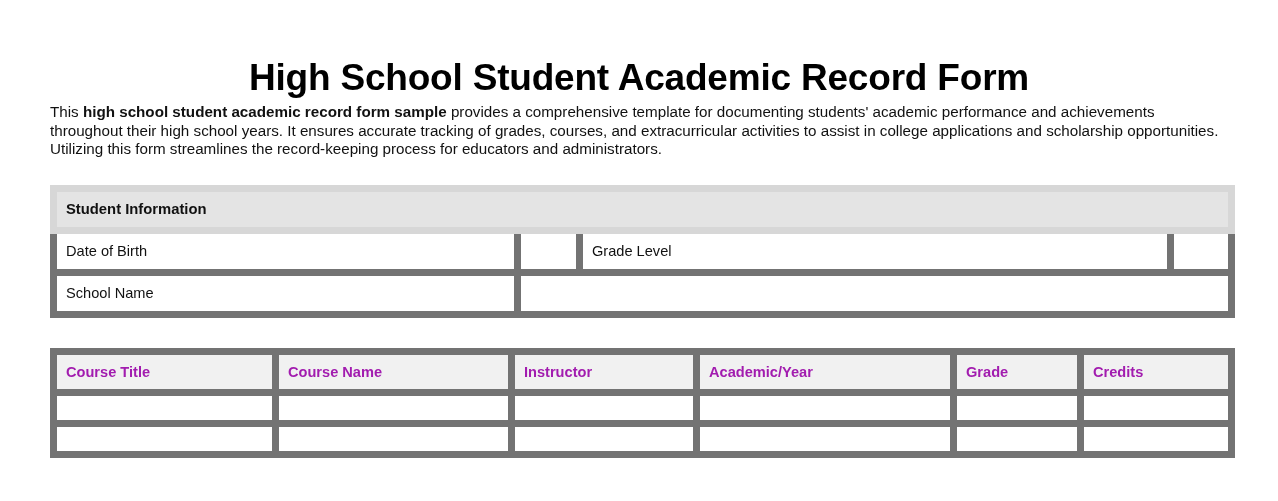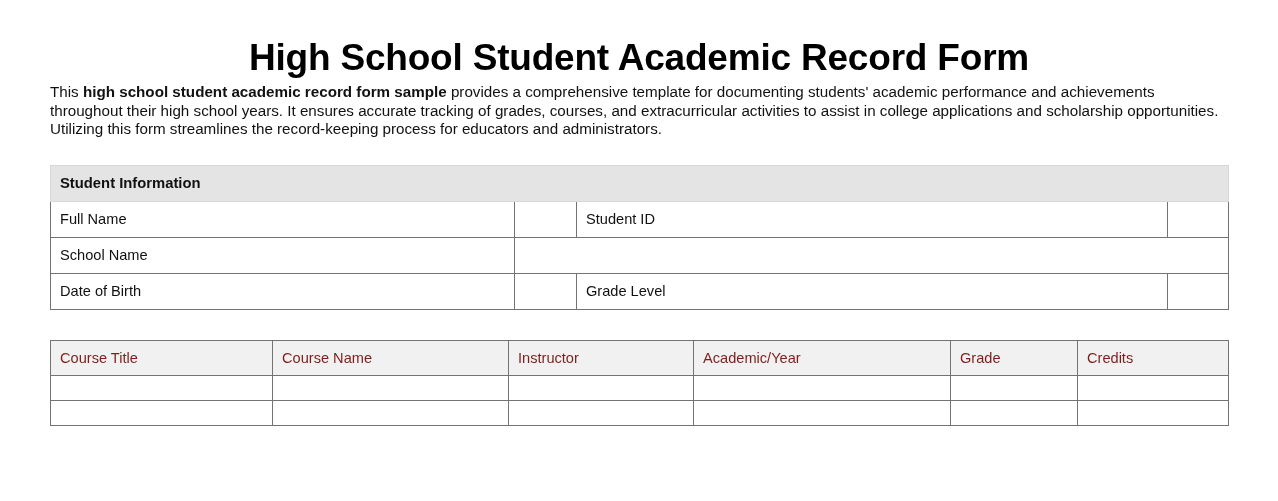--- a/index.html
+++ b/index.html
@@ -18,21 +18,21 @@
   }
 
   .page {
     width: 1278px;
     box-sizing: border-box;
     padding: 0 50px;
   }
 
   .doc-title {
     margin: 0;
-    padding-top: 36px;
+    padding-top: 56px;
     text-align: center;
     font-size: 37px;
     line-height: 44px;
     font-weight: bold;
     letter-spacing: -0.2px;
     color: #000;
   }
 
   .intro {
     margin: 3px 0 0 0;
@@ -51,21 +51,21 @@
     table-layout: fixed;
     background: #ffffff;
     font-size: 14.6px;
   }
 
   .table-block { margin-top: 26px; }
   .table-block.second { margin-top: 30px; }
 
   .form-table td,
   .form-table th {
-    border: 1px solid #737373;
+    border: 7px solid #737373;
     padding: 0 9px;
     height: 35px;
     vertical-align: middle;
     text-align: left;
     font-weight: normal;
     background: #ffffff;
   }
 
   
   .section-head td {
@@ -83,22 +83,22 @@
     font-weight: bold;
     color: #111;
   }
 
   
   .fill { background: #ffffff; }
 
   
   .col-head td {
     background: #f1f1f1;
-    font-weight: normal;
-    color: #7f1d1d;
+    font-weight: bold;
+    color: #a21caf;
     height: 34px;
   }
 
   .row-empty td { height: 24px; background: #ffffff; }
 </style>
 </head>
 <body>
 
 <div class="page">
 
@@ -114,37 +114,31 @@
         <col style="width:464px">
         <col style="width:62px">
         <col style="width:591px">
         <col style="width:61px">
       </colgroup>
       <tbody>
         <tr class="section-head">
           <td colspan="4">Student Information</td>
         </tr>
 
+
         <tr>
-          <td class="lbl">Full Name</td>
+          <td class="lbl">Date of Birth</td>
           <td class="fill"></td>
-          <td class="lbl">Student ID</td>
+          <td class="lbl">Grade Level</td>
           <td class="fill"></td>
         </tr>
 
         <tr>
           <td class="lbl">School Name</td>
           <td class="fill" colspan="3"></td>
-        </tr>
-
-        <tr>
-          <td class="lbl">Date of Birth</td>
-          <td class="fill"></td>
-          <td class="lbl">Grade Level</td>
-          <td class="fill"></td>
         </tr>
 
       </tbody>
     </table>
   </div>
 
   <div class="table-block second">
     <table class="form-table">
       <colgroup>
         <col style="width:222px">

